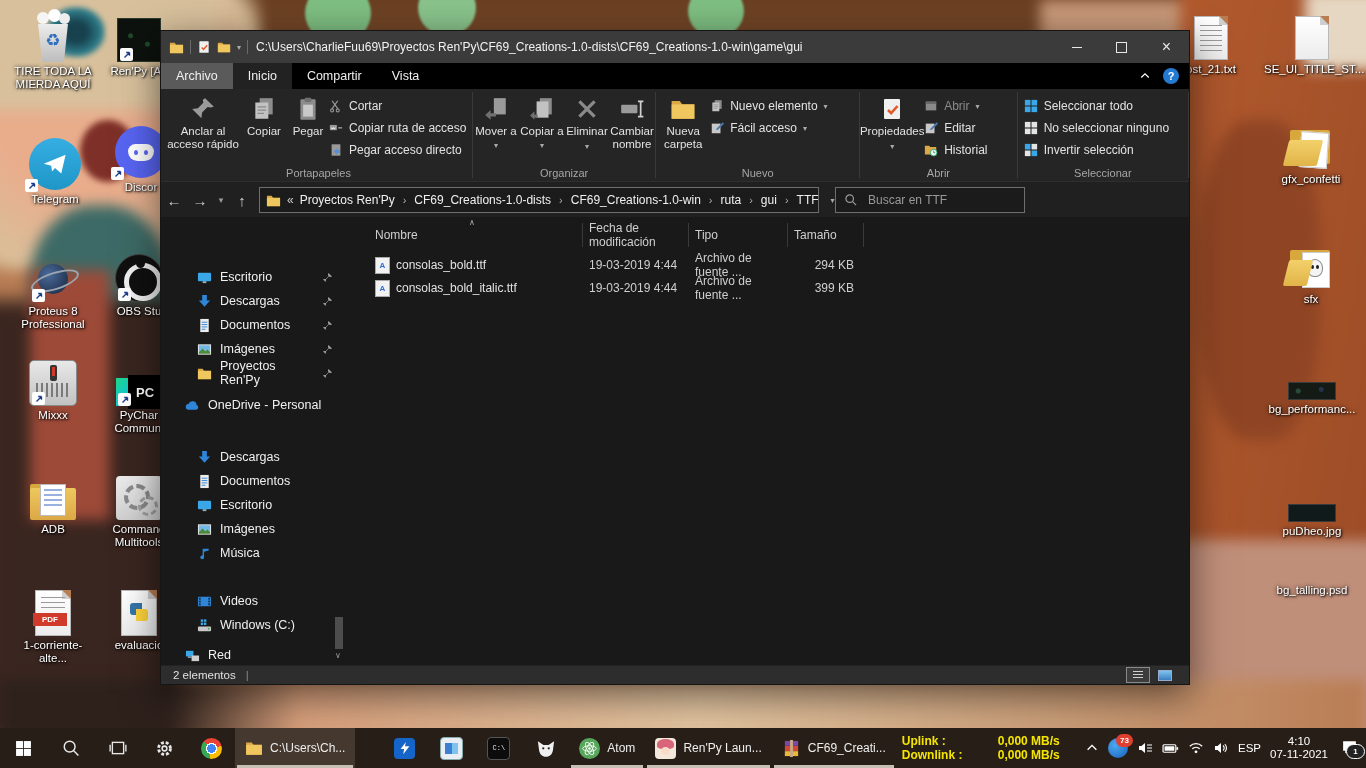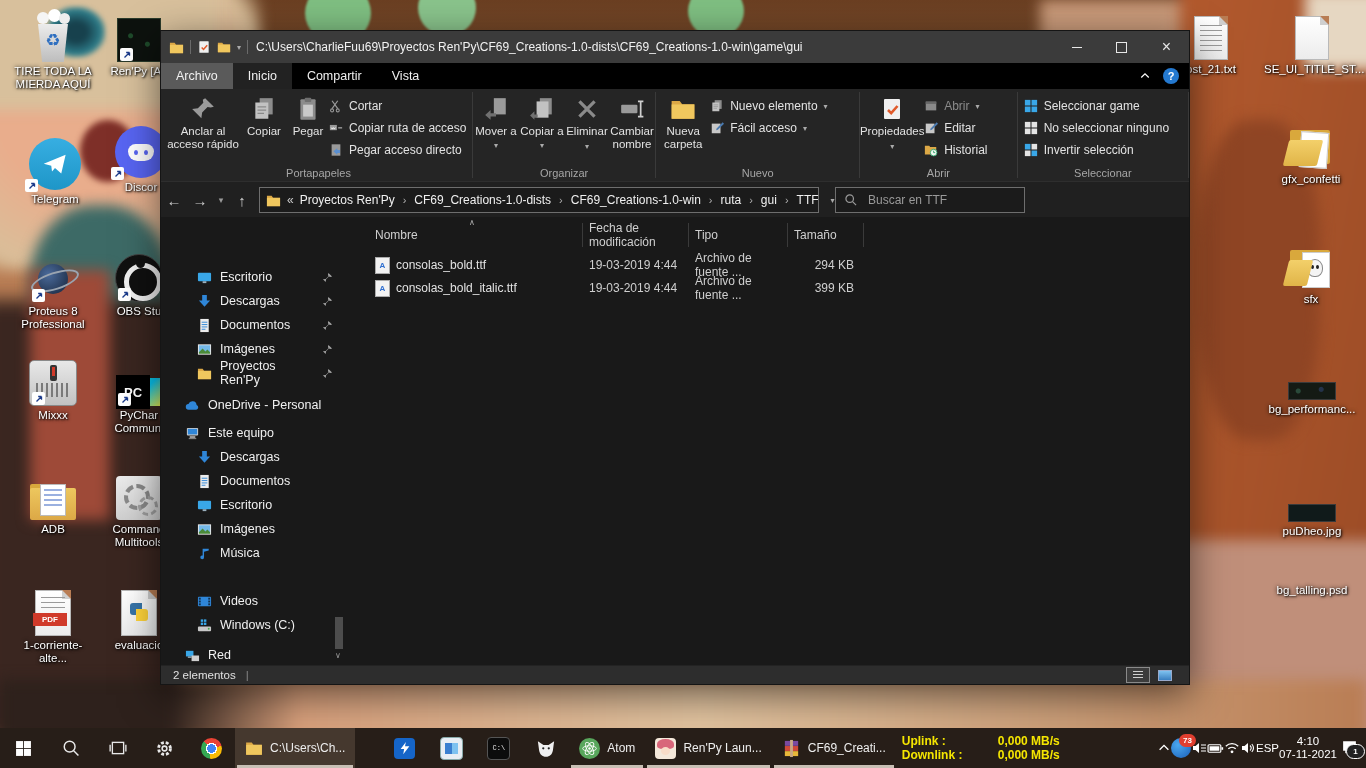--- a/index.html
+++ b/index.html
@@ -91,21 +91,21 @@
   .tbi{width:47px;display:flex;align-items:center;justify-content:center;position:relative}
   .tbtn{display:flex;align-items:center;gap:7px;padding:0 10px;font-size:12px;position:relative;white-space:nowrap}
   .tbtn.run:after{content:"";position:absolute;left:2px;right:2px;bottom:0;height:3px;background:#c8bfb4}
   .tbtn.activewin{background:#45382e}
   .chrome{width:21px;height:21px;border-radius:50%;
     background:radial-gradient(circle,#4285f4 0 29%,#fff 30% 38%,transparent 39%),
     conic-gradient(from -45deg,#ea4335 0 120deg,#fbbc05 120deg 235deg,#34a853 235deg 360deg)}
   .sq{width:21px;height:21px;border-radius:4px;display:flex;align-items:center;justify-content:center}
   #net{width:158px;display:flex;flex-direction:column;justify-content:center;gap:1px;font-size:12px;font-weight:bold;color:#f5e600;padding:0 6px}
   #net .row{display:flex;justify-content:space-between;line-height:13px}
-  #tray{margin-left:auto;display:flex;align-items:center;padding-right:8px}
+  #tray{margin-left:auto;display:flex;align-items:center;gap:9px;padding-right:8px}
   .badge{position:absolute;right:-5px;top:-4px;background:#e03e2f;color:#fff;border-radius:8px;min-width:13px;height:13px;
     font-size:8px;font-weight:bold;display:flex;align-items:center;justify-content:center;padding:0 2px}
   #clock{text-align:center;font-size:11.5px;line-height:13px;color:#fff}
   .lang{font-size:11.5px;color:#fff}
   .i{flex:none}
 </style>
 </head>
 <body>
 
 <svg width="0" height="0" style="position:absolute">
@@ -474,21 +474,21 @@
             <use href="#scarrow"></use>
           </svg>
         </span>
     </div>
   </div>
   <div class="dlabel">Mixxx</div>
 </div>
 
 <div class="dicon" style="left:104px;top:356px;width:70px">
   <div class="ig" style="height:50px">
-    <div style="width:46px;height:28px;background:linear-gradient(135deg,#21d789,#07c3f2 55%,#fcf84a);position:relative;display:flex;align-items:center;justify-content:flex-start">
+    <div style="width:46px;height:28px;background:linear-gradient(135deg,#21d789,#07c3f2 55%,#fcf84a);position:relative;display:flex;align-items:center;justify-content:flex-end">
       <div style="width:34px;height:34px;background:#000;color:#fff;font-weight:bold;font-size:13px;display:flex;align-items:center;justify-content:center">
         <span>PC</span>
       </div>
       <span class="scut">
           <svg class="i" width="10" height="10">
             <use href="#scarrow"></use>
           </svg>
         </span>
     </div>
   </div>
@@ -778,21 +778,21 @@
       <div class="glabel">Abrir</div>
     </div>
     <div class="rdiv"></div>
 
     <div class="rgroup" style="width:172px">
       <div class="smallcol" style="width:170px;padding-left:6px;box-sizing:border-box">
         <div class="smallbtn">
           <svg class="i" width="14" height="14">
               <use href="#selall16"></use>
             </svg>
-          <span>Seleccionar game</span>
+          <span>Seleccionar todo</span>
         </div>
         <div class="smallbtn">
           <svg class="i" width="14" height="14">
               <use href="#selnone16"></use>
             </svg>
           <span>No seleccionar ninguno</span>
         </div>
         <div class="smallbtn">
           <svg class="i" width="14" height="14">
               <use href="#selinv16"></use>
@@ -887,26 +887,20 @@
         <svg class="i pin" width="11" height="11">
             <use href="#pin12"></use>
           </svg>
       </div>
       <div class="srow" style="top:176px">
         <svg class="i" width="15" height="15">
             <use href="#cloud16"></use>
           </svg>
         <span>OneDrive - Personal</span>
       </div>
-      <div class="srow" style="top:204px">
-        <svg class="i" width="15" height="15">
-            <use href="#pc16"></use>
-          </svg>
-        <span>Este equipo</span>
-      </div>
       <div class="srow child" style="top:228px">
         <svg class="i" width="15" height="15">
             <use href="#down16"></use>
           </svg>
         <span>Descargas</span>
       </div>
       <div class="srow child" style="top:252px">
         <svg class="i" width="15" height="15">
             <use href="#doc16"></use>
           </svg>

